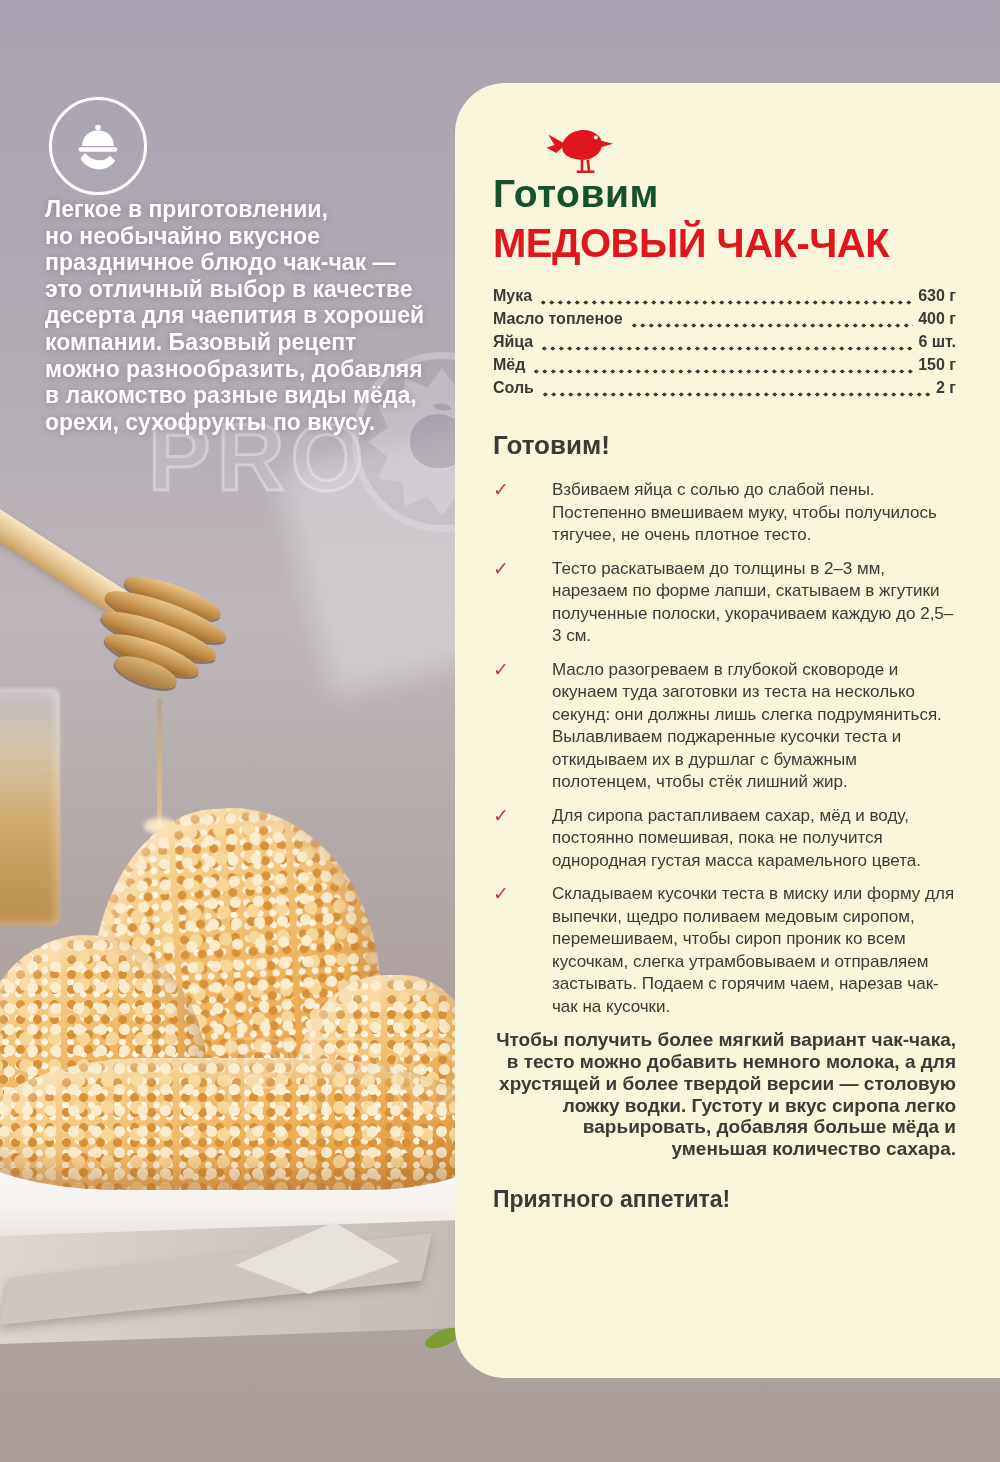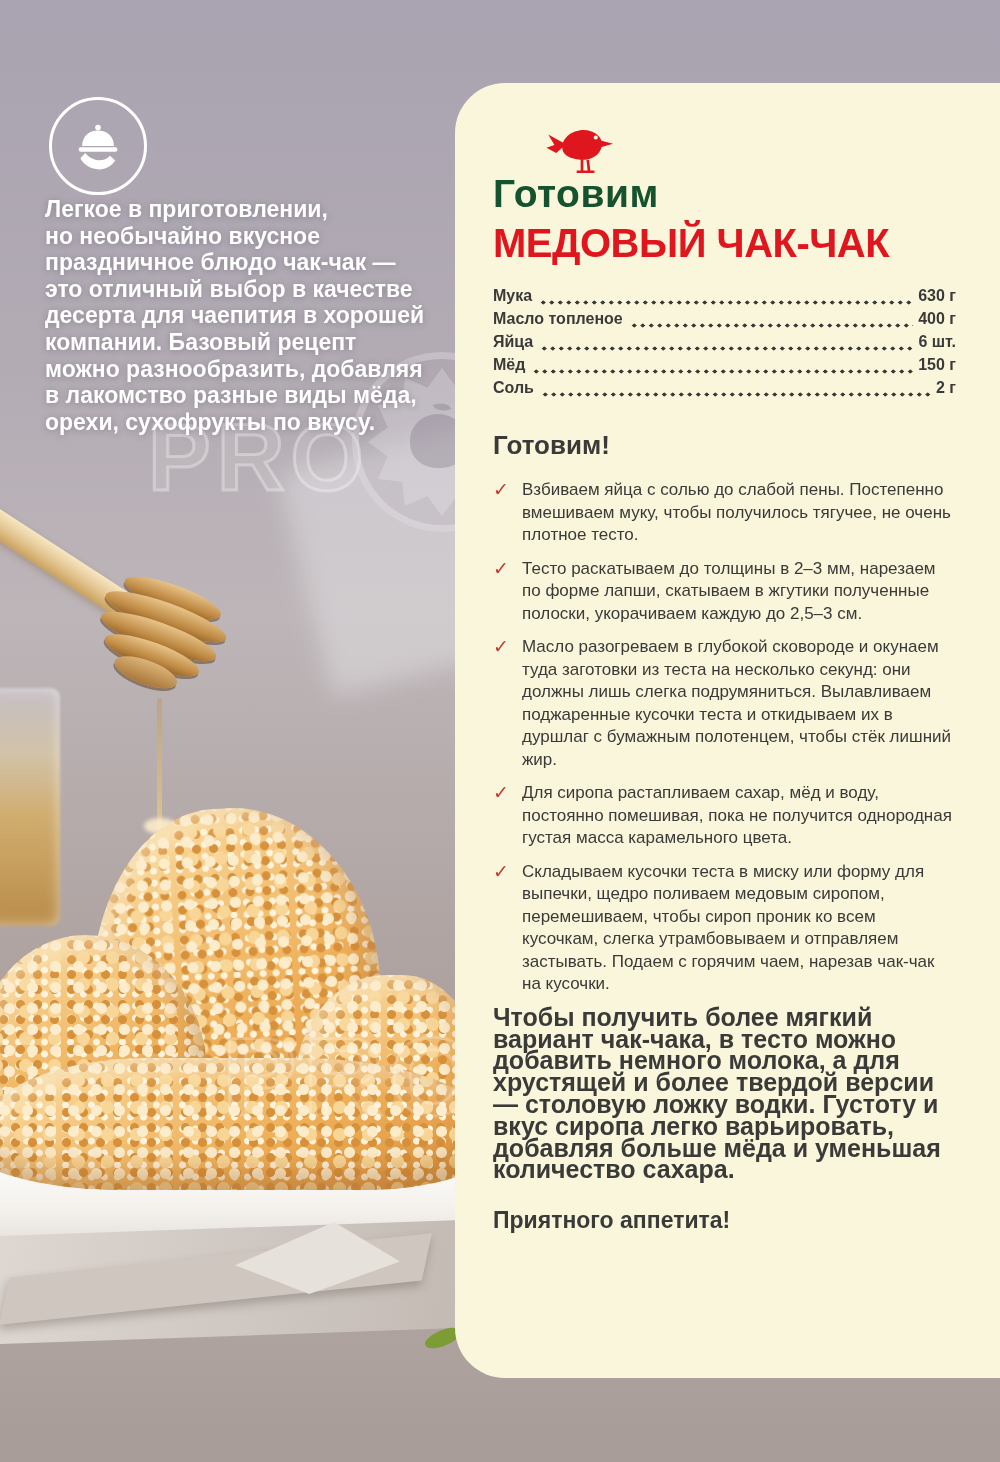--- a/index.html
+++ b/index.html
@@ -104,22 +104,22 @@
   .sub.stp{margin-top:32px;}
   .ingredients{list-style:none;margin:22px 0 0;padding:0;}
   .row{display:flex;font-size:16px;font-weight:700;line-height:22.6px;}
   .iname{white-space:nowrap;}
   .ival{white-space:nowrap;}
   .dots{flex:1;height:20px;margin:0 5px 3px 7px;align-self:flex-end;
     background:radial-gradient(circle,#3a3a38 1.9px,rgba(0,0,0,0) 2.1px) repeat-x left bottom/8.5px 5px;}
   .steps{list-style:none;margin:20px 0 0;padding:0;}
   .steps li{display:flex;margin-bottom:11px;font-size:17px;line-height:22.5px;}
   .check{flex:0 0 29px;color:#C23A30;font-weight:700;font-size:19px;line-height:22.5px;}
-  .step-text{flex:1;}
-  .note{margin:8px 0 0;font-size:25px;line-height:21.8px;font-weight:700;}
+  .step-text{flex:1;margin-left:30px;}
+  .note{margin:8px 0 0;font-size:19px;line-height:21.8px;font-weight:700;text-align:right;}
   .closing{margin:26px 0 4px;font-size:23px;font-weight:800;}
 </style>
 </head>
 <body>
 
 <div class="page">
 
   <div class="photo">
     <div class="seam"></div>
     <div class="tea-glass"></div>

